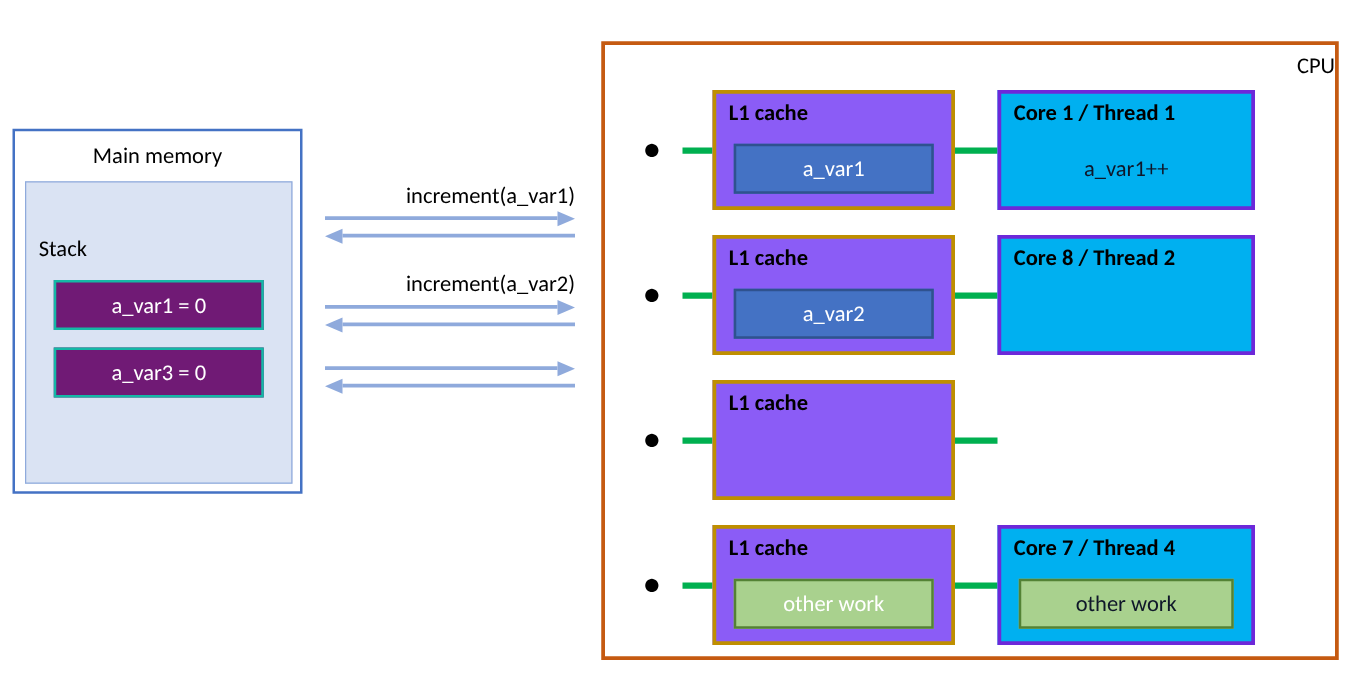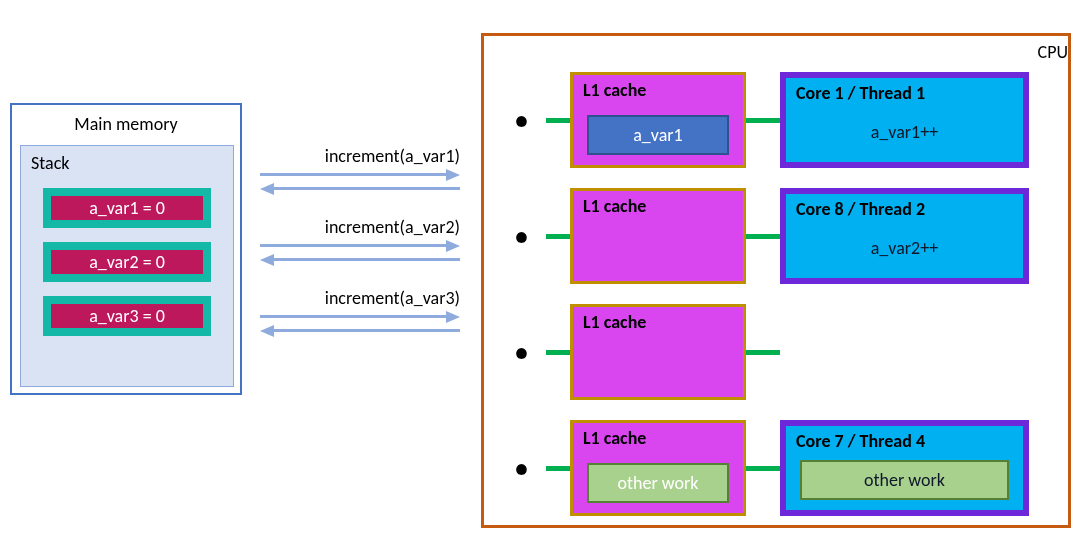--- a/index.html
+++ b/index.html
@@ -1,57 +1,56 @@
 <!DOCTYPE html>
 <html><head>
 <meta charset="utf-8">
 <style>
 * { box-sizing: border-box; margin: 0; padding: 0; }
 body { font-family: 'Segoe UI', Calibri, Arial, sans-serif; background: #fff; width: 1079px; height: 548px; position: relative; }
 
 .main-memory-box { position: absolute; left: 10px; top: 103px; width: 232px; height: 292px; border: 2px solid #4472c4; background: #fff; }
 .main-memory-title { text-align: center; font-size: 18px; color: #000; padding: 8px 0 6px 0; }
 .stack-box { position: absolute; left: 8px; top: 40px; width: 214px; height: 242px; border: 1.5px solid #8faadc; background: #dae3f3; }
-.stack-label { font-size: 18px; color: #000; padding: 6px 0 0 10px; }
-.var-box { margin: 14px auto 0; width: 168px; height: 40px; background: #be185d; border: 8px solid #14b8a6; color: #fff; font-size: 18px; display: flex; align-items: center; justify-content: center; }
+.stack-label { font-size: 18px; color: #000; padding: 6px 0 0 10px; margin-top: 36px; }
+.var-box { margin: 14px auto 0; width: 168px; height: 40px; background: #701a75; border: 2px solid #14b8a6; color: #fff; font-size: 18px; display: flex; align-items: center; justify-content: center; }
 
 .arrow-block { position: absolute; width: 200px; }
 .arrow-label { font-size: 18px; color: #000; text-align: right; margin-bottom: 2px; }
 .arrow-right, .arrow-left { position: relative; height: 12px; margin: 2px 0; }
 .arrow-right .shaft { position: absolute; left: 0; top: 4px; width: 186px; height: 3px; background: #8faadc; }
 .arrow-right .head { position: absolute; right: 0; top: 0; width: 0; height: 0; border-top: 6px solid transparent; border-bottom: 6px solid transparent; border-left: 14px solid #8faadc; }
 .arrow-left .shaft { position: absolute; right: 0; top: 4px; width: 186px; height: 3px; background: #8faadc; }
 .arrow-left .head { position: absolute; left: 0; top: 0; width: 0; height: 0; border-top: 6px solid transparent; border-bottom: 6px solid transparent; border-right: 14px solid #8faadc; }
 
 .cpu-box { position: absolute; left: 481px; top: 33px; width: 590px; height: 495px; border: 3px solid #c55a11; }
 .cpu-label { position: absolute; top: 5px; left: 0; right: 0; text-align: right; font-size: 18px; color: #000; }
 
 .row { position: absolute; left: 30px; height: 96px; display: flex; align-items: center; }
 .bullet { font-size: 30px; color: #000; width: 32px; line-height: 1; }
 .green-connector { width: 24px; height: 5px; background: #00b050; }
 
-.cache-box { width: 176px; height: 96px; border: 3px solid #bf8f00; background: #d946ef; position: relative; }
+.cache-box { width: 194px; height: 96px; border: 3px solid #bf8f00; background: #8b5cf6; position: relative; }
 .cache-title { font-size: 18px; font-weight: bold; color: #000; padding: 4px 0 0 10px; }
 .cache-inner { position: absolute; left: 14px; right: 14px; bottom: 10px; height: 40px; background: #4472c4; border: 2px solid #2f528f; color: #fff; font-size: 18px; display: flex; align-items: center; justify-content: center; }
 .cache-inner.other { background: #a9d18e; border: 2px solid #548235; }
 
-.core-box { width: 249px; height: 96px; border: 6px solid #6d28d9; background: #00b0f0; position: relative; }
+.core-box { width: 206px; height: 96px; border: 3px solid #6d28d9; background: #00b0f0; position: relative; }
 .core-title { font-size: 18px; font-weight: bold; color: #000; padding: 4px 0 0 10px; }
 .core-inner { position: absolute; left: 14px; right: 14px; bottom: 10px; height: 40px; color: #0f172a; font-size: 18px; display: flex; align-items: center; justify-content: center; }
 .core-inner.other { background: #a9d18e; border: 2px solid #548235; }
 </style>
 </head>
 <body>
 
 <div class="main-memory-box">
   <div class="main-memory-title">Main memory</div>
   <div class="stack-box">
     <div class="stack-label">Stack</div>
     <div class="var-box">a_var1 = 0</div>
-    <div class="var-box">a_var2 = 0</div>
     <div class="var-box">a_var3 = 0</div>
   </div>
 </div>
 
 <div class="arrow-block" style="left:260px; top:145px;">
   <div class="arrow-label">increment(a_var1)</div>
   <div class="arrow-right">
       <div class="shaft"></div>
       <div class="head"></div>
     </div>
@@ -65,21 +64,20 @@
   <div class="arrow-right">
       <div class="shaft"></div>
       <div class="head"></div>
     </div>
   <div class="arrow-left">
       <div class="shaft"></div>
       <div class="head"></div>
     </div>
 </div>
 <div class="arrow-block" style="left:260px; top:287px;">
-  <div class="arrow-label">increment(a_var3)</div>
   <div class="arrow-right">
       <div class="shaft"></div>
       <div class="head"></div>
     </div>
   <div class="arrow-left">
       <div class="shaft"></div>
       <div class="head"></div>
     </div>
 </div>
 
@@ -98,25 +96,25 @@
       <div class="core-title">Core 1 / Thread 1</div>
       <div class="core-inner">a_var1++</div>
     </div>
   </div>
 
   <div class="row" style="top:152px;">
     <div class="bullet">•</div>
     <div class="green-connector"></div>
     <div class="cache-box">
       <div class="cache-title">L1 cache</div>
+      <div class="cache-inner">a_var2</div>
     </div>
     <div class="green-connector" style="width:34px;"></div>
     <div class="core-box">
       <div class="core-title">Core 8 / Thread 2</div>
-      <div class="core-inner">a_var2++</div>
     </div>
   </div>
 
   <div class="row" style="top:268px;">
     <div class="bullet">•</div>
     <div class="green-connector"></div>
     <div class="cache-box">
       <div class="cache-title">L1 cache</div>
     </div>
     <div class="green-connector" style="width:34px;"></div>

